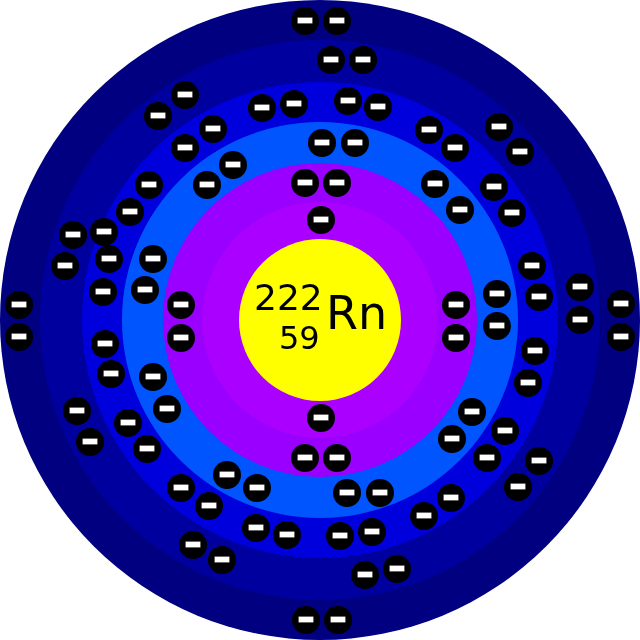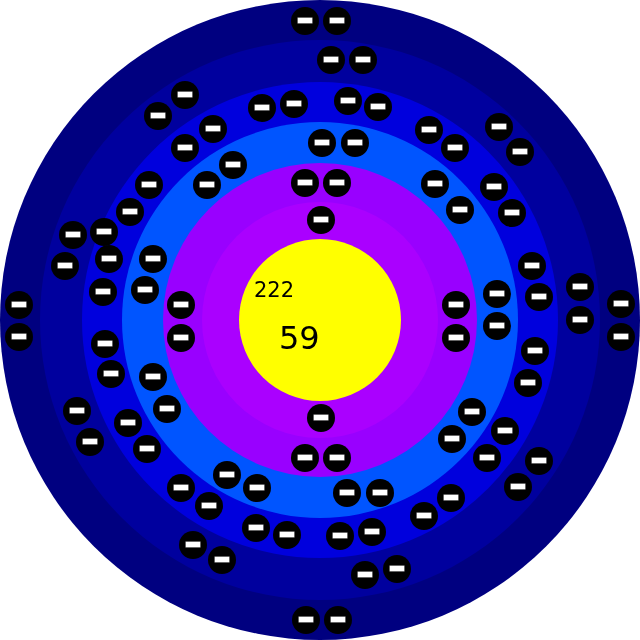--- a/index.html
+++ b/index.html
@@ -3,21 +3,21 @@
 <meta charset="utf-8">
 <style>
   html, body { margin: 0; padding: 0; background: #ffffff; }
   body { width: 640px; height: 640px; overflow: hidden; position: relative; font-family: "DejaVu Sans", sans-serif; }
   #atom { position: absolute; left: 0; top: 0; width: 640px; height: 640px; }
   .ring { position: absolute; border-radius: 50%; }
   .nucleus { position: absolute; border-radius: 50%; background: #ffff00; }
   .electron { position: absolute; width: 28px; height: 28px; border-radius: 50%; background: #000000; margin-left: -14px; margin-top: -14px; }
   .electron .minus { position: absolute; left: 7px; top: 11px; width: 14px; height: 5px; background: #ffffff; box-shadow: 0 0 0 0.5px #cccccc; }
   .label { position: absolute; color: #000000; line-height: 1; }
-  .mass { left: 254px; top: 280px; font-size: 21px; }
+  .mass { left: 254px; top: 280px; font-size: 36px; }
   .atomic { left: 279px; top: 322px; font-size: 32px; }
   .symbol { left: 326px; top: 290px; font-size: 46px; }
 </style>
 </head>
 <body>
 
 <div id="atom">
   <div class="ring" style="left: 0px; top: 0px; width: 640px; height: 640px; background: rgb(0, 0, 128);"></div>
   <div class="ring" style="left: 40px; top: 40px; width: 560px; height: 560px; background: rgb(0, 0, 158);"></div>
   <div class="ring" style="left: 82px; top: 82px; width: 476px; height: 476px; background: rgb(0, 0, 221);"></div>
@@ -285,13 +285,14 @@
       <div class="electron" style="left: 306px; top: 620px;">
         <div class="minus"></div>
       </div>
       <div class="electron" style="left: 338px; top: 620px;">
         <div class="minus"></div>
       </div>
     </div>
 
   <span class="label mass">222</span>
   <span class="label atomic">59</span>
+  <span class="label symbol">Rn</span>
 </div>
 
 </body></html>

